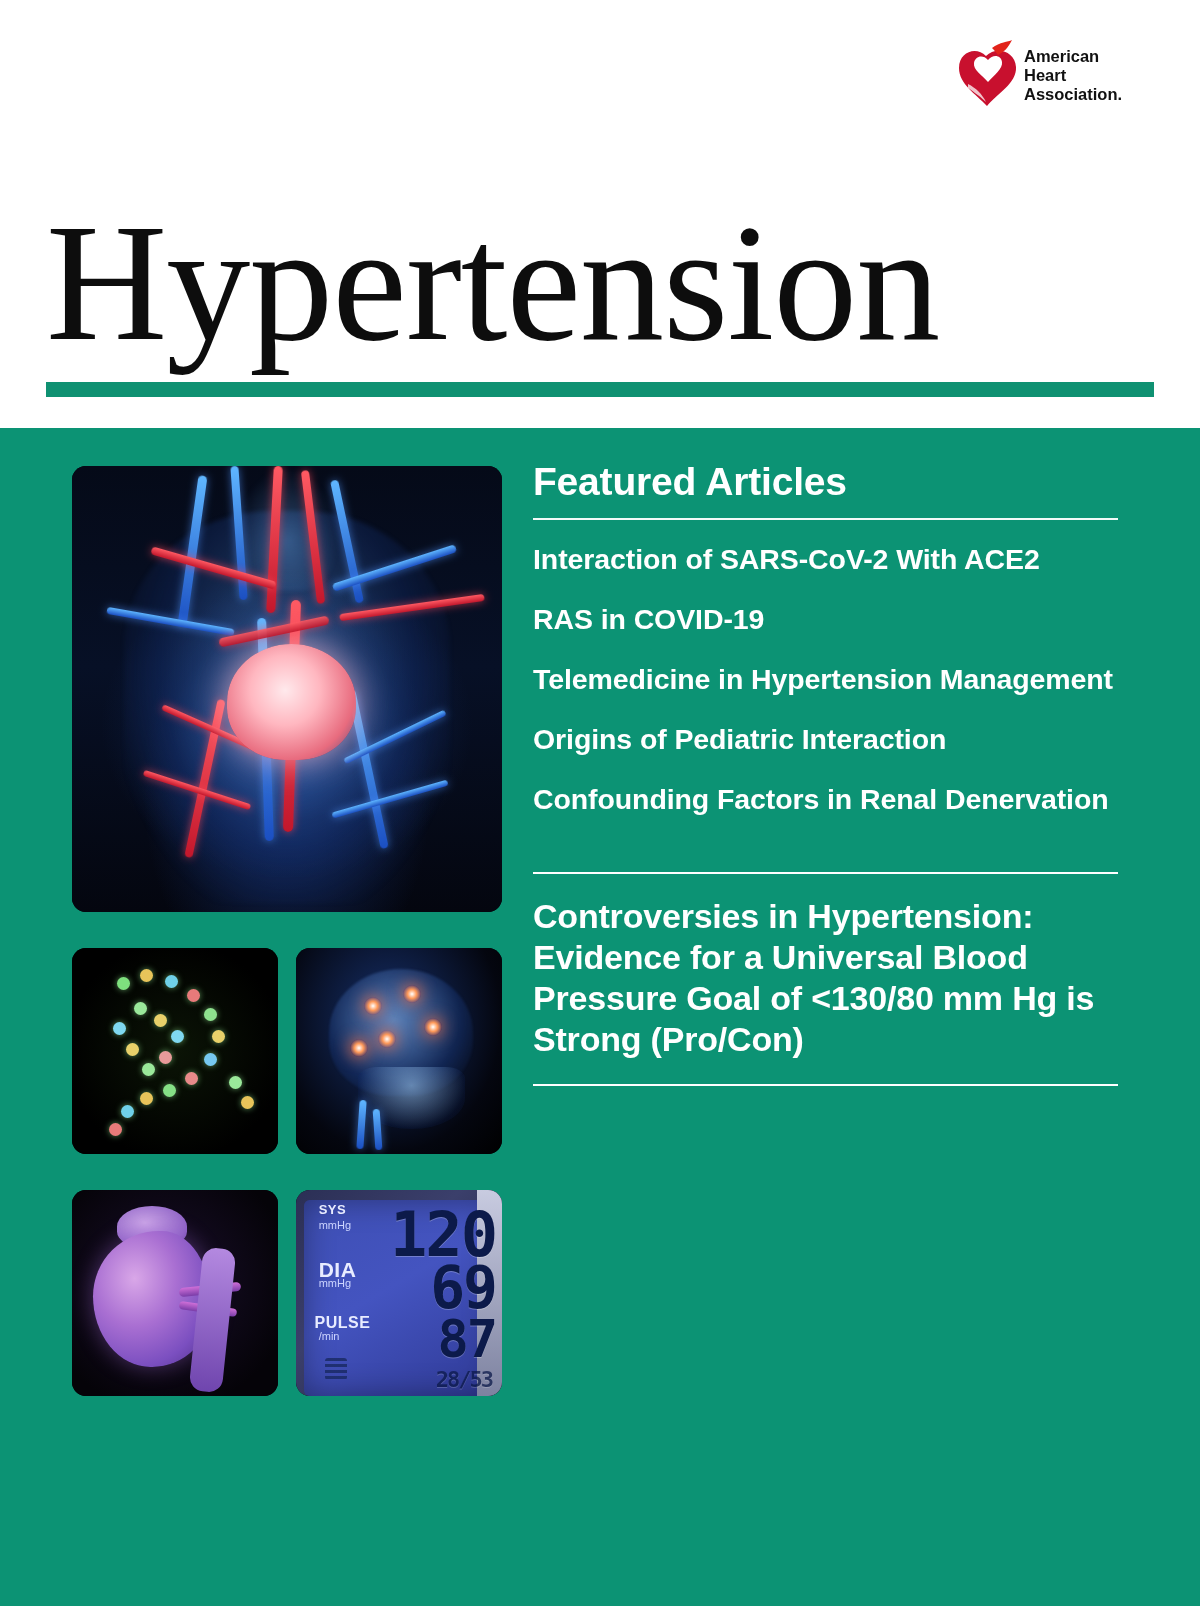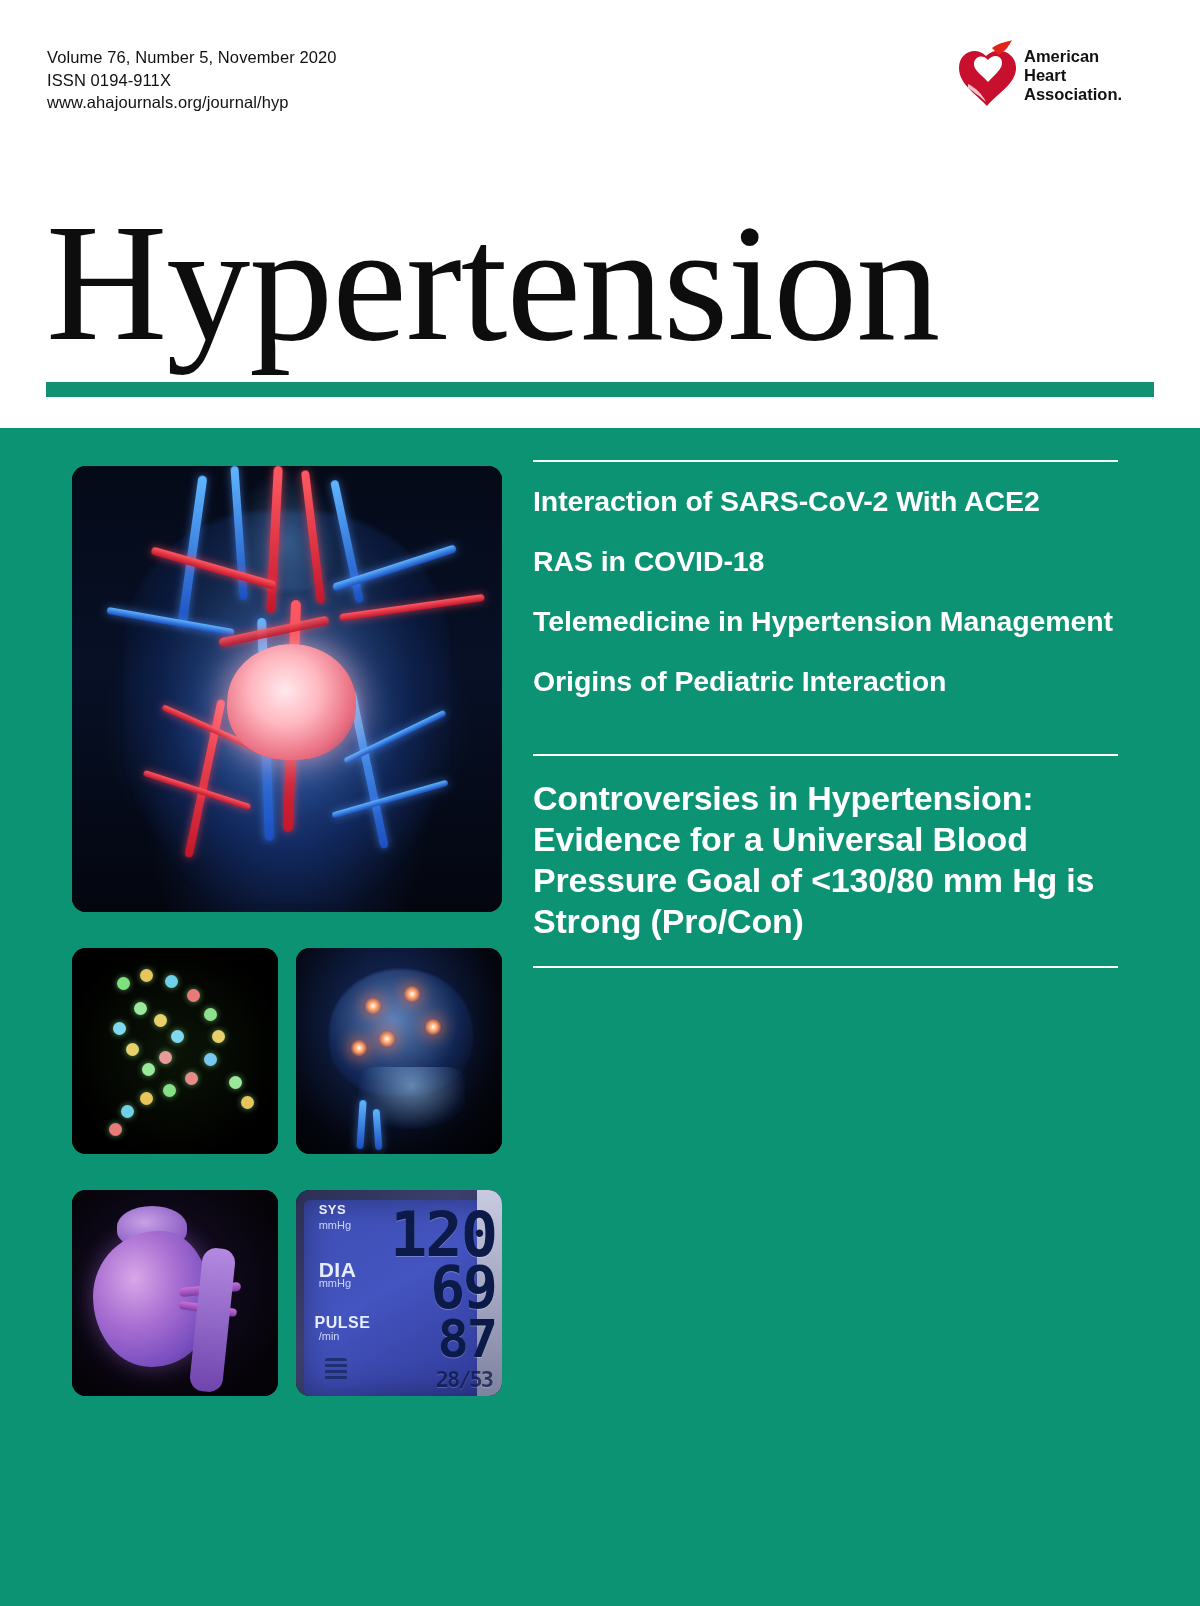--- a/index.html
+++ b/index.html
@@ -343,25 +343,20 @@
     margin-top: 24px;
   }
 </style>
 </head>
 <body>
 
 <div class="cover">
 
   <div class="masthead">
 
-    <div class="issue-info">
-      <div>Volume 76, Number 5, November 2020</div>
-      <div>ISSN 0194-911X</div>
-      <div>www.ahajournals.org/journal/hyp</div>
-    </div>
 
     <div class="aha-logo">
       <div class="aha-mark">
         <svg viewBox="0 0 72 74" width="72" height="74" aria-hidden="true">
           <path d="M7 30 C7 14, 24 8, 34 18 C44 8, 63 13, 64 29 C65 45, 45 56, 35 68 C24 56, 7 46, 7 30 Z" fill="#c8102e"></path>
           <path d="M40 10 C48 4, 56 4, 60 2 C56 10, 52 14, 46 17 C44 14, 42 12, 40 10 Z" fill="#e2231a"></path>
           <path d="M36 22 C41 16, 49 17, 50 24 C51 31, 42 37, 36 44 C30 37, 21 32, 22 25 C23 18, 31 16, 36 22 Z" fill="#ffffff"></path>
           <path d="M16 46 C24 50, 30 56, 34 64 C30 60, 22 54, 16 50 Z" fill="#ffffff" opacity="0.75"></path>
         </svg>
       </div>
@@ -481,26 +476,28 @@
 
             <span class="bp-digits" style="top:86%;right:10px;font-size:22px;opacity:0.75;">28/53</span>
             <div class="bp-icon"></div>
           </div>
         </div>
       </div>
     </div>
 
     <div class="content">
 
+      <h2 class="featured-heading">Featured Articles</h2>
       <div class="hr"></div>
 
       <div class="article">Interaction of SARS-CoV-2 With ACE2</div>
-      <div class="article">RAS in COVID-18</div>
+      <div class="article">RAS in COVID-19</div>
       <div class="article">Telemedicine in Hypertension Management</div>
       <div class="article">Origins of Pediatric Interaction</div>
+      <div class="article">Confounding Factors in Renal Denervation</div>
 
       <div class="controversy-block">
         <div class="hr-thin-top"></div>
         <p class="controversy-text">Controversies in Hypertension: Evidence for a Universal Blood Pressure Goal of &lt;130/80 mm Hg is Strong (Pro/Con)</p>
         <div class="hr-thin-bottom"></div>
       </div>
     </div>
   </div>
 </div>
 

